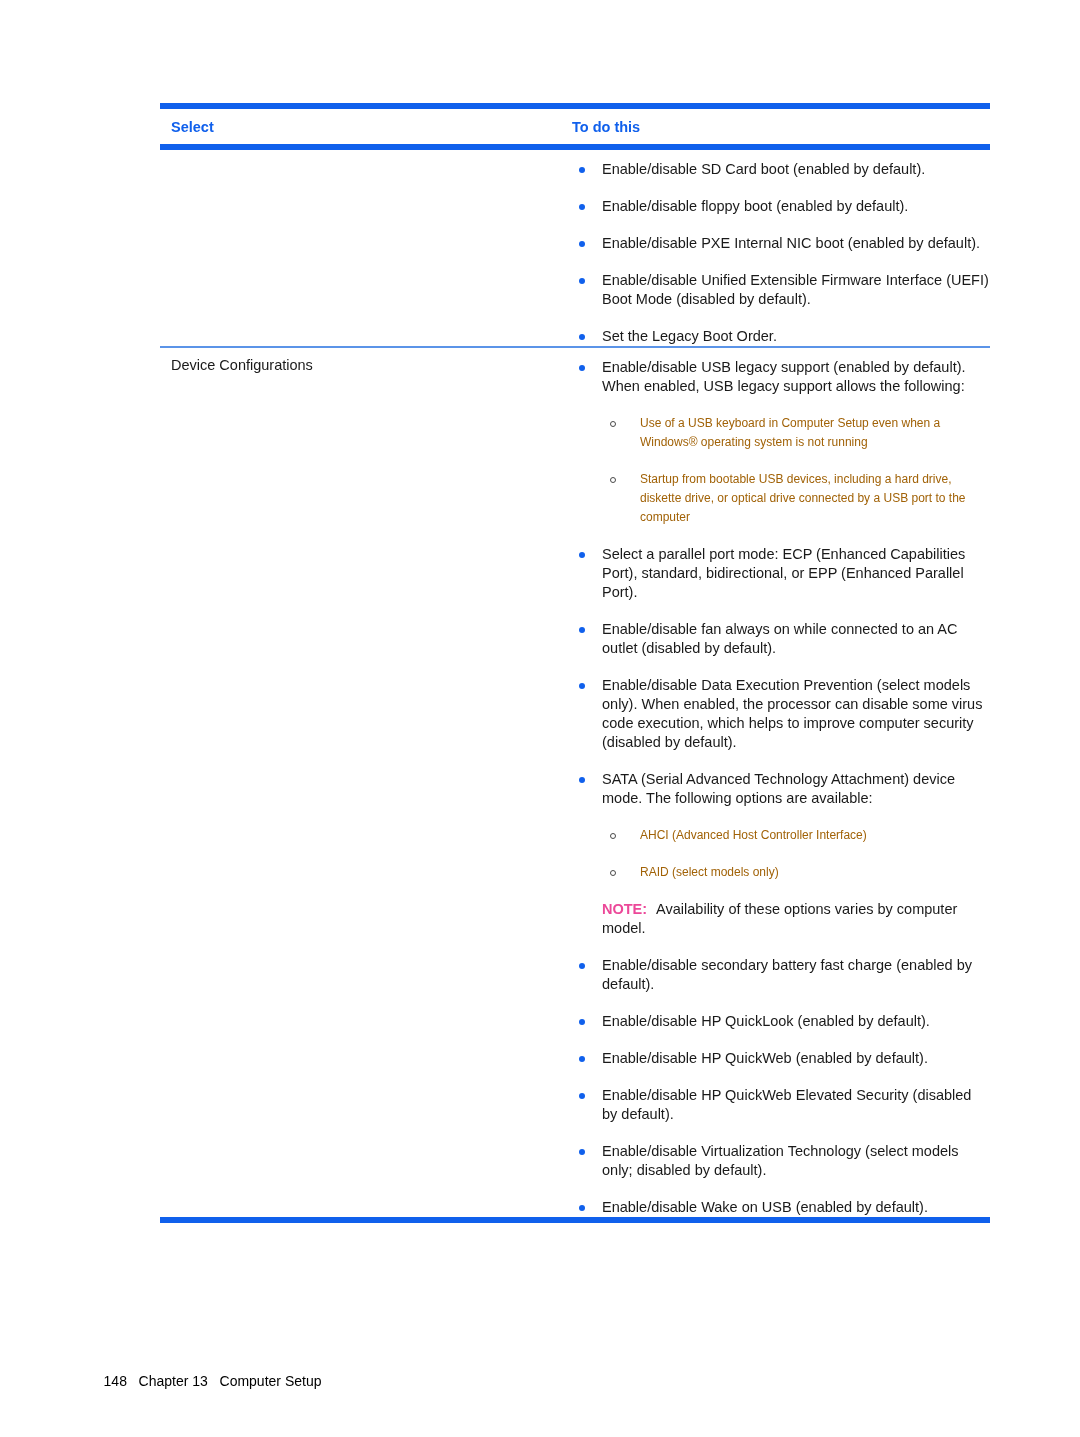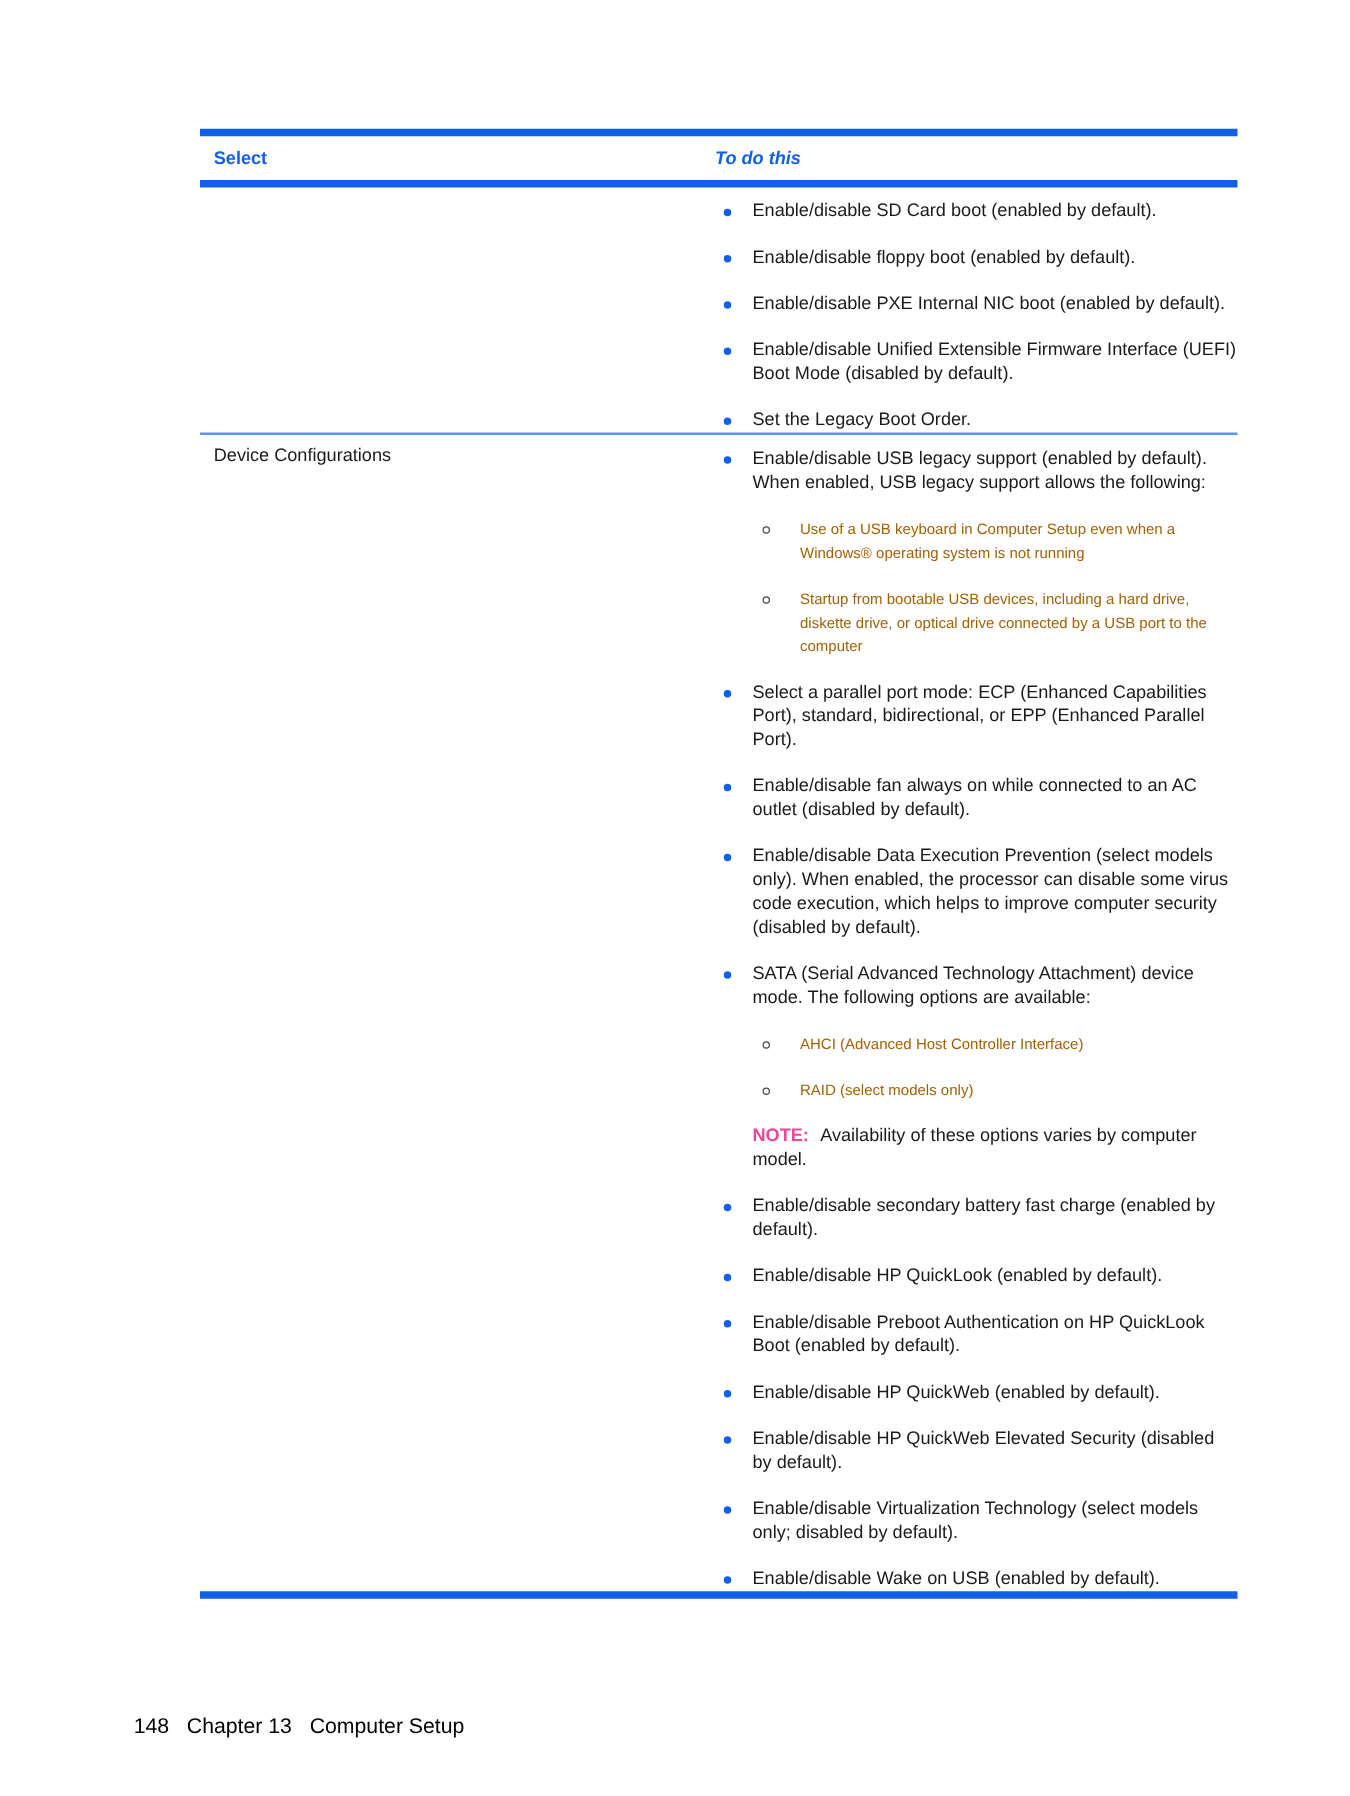--- a/index.html
+++ b/index.html
@@ -57,21 +57,21 @@
     display: flex;
     padding: 9px 0 8px 0;
   }
   .th {
     color: #1060ec;
     font-weight: bold;
     font-size: 14.5px;
     line-height: 18px;
   }
   .th-select { width: 412px; padding-left: 11px; box-sizing: border-box; }
-  .th-todo   { width: 418px; font-style: italic; }
+  .th-todo   { width: 418px; }
 
   .trow {
     display: flex;
     align-items: flex-start;
   }
   .cell-select {
     width: 412px;
     box-sizing: border-box;
     padding-left: 11px;
     padding-top: 8px;
@@ -148,21 +148,21 @@
     color: #ec4899;
     font-weight: bold;
     margin-right: 9px;
   }
 
   
   .footer {
     position: absolute;
     left: 88px;
     top: 1348px;
-    font-size: 17px;
+    font-size: 14px;
     line-height: 22px;
     color: #000000;
     white-space: pre;
   }
 </style>
 </head>
 <body>
 
 <div class="page">
 
@@ -263,24 +263,20 @@
           <li class="b1">
             <span class="dot"></span>
             <span>Enable/disable secondary battery fast charge (enabled by default).</span>
           </li>
           <li class="b1">
             <span class="dot"></span>
             <span>Enable/disable HP QuickLook (enabled by default).</span>
           </li>
           <li class="b1">
             <span class="dot"></span>
-            <span>Enable/disable Preboot Authentication on HP QuickLook Boot (enabled by default).</span>
-          </li>
-          <li class="b1">
-            <span class="dot"></span>
             <span>Enable/disable HP QuickWeb (enabled by default).</span>
           </li>
           <li class="b1">
             <span class="dot"></span>
             <span>Enable/disable HP QuickWeb Elevated Security (disabled by default).</span>
           </li>
           <li class="b1">
             <span class="dot"></span>
             <span>Enable/disable Virtualization Technology (select models only; disabled by default).</span>
           </li>

